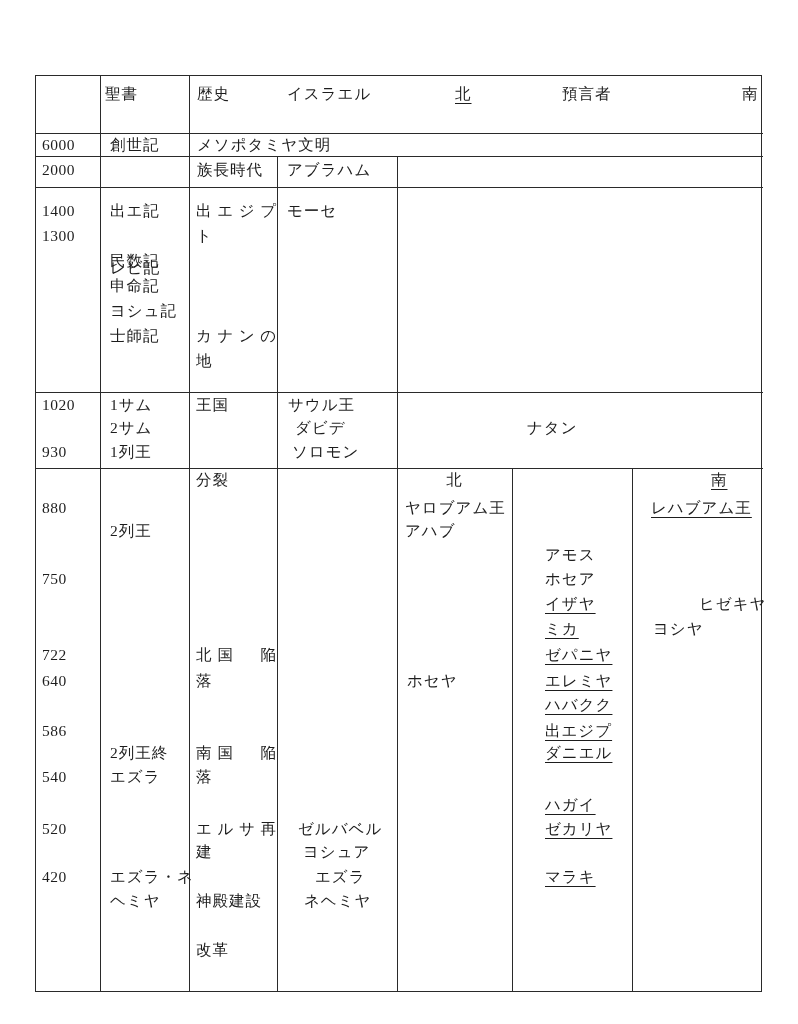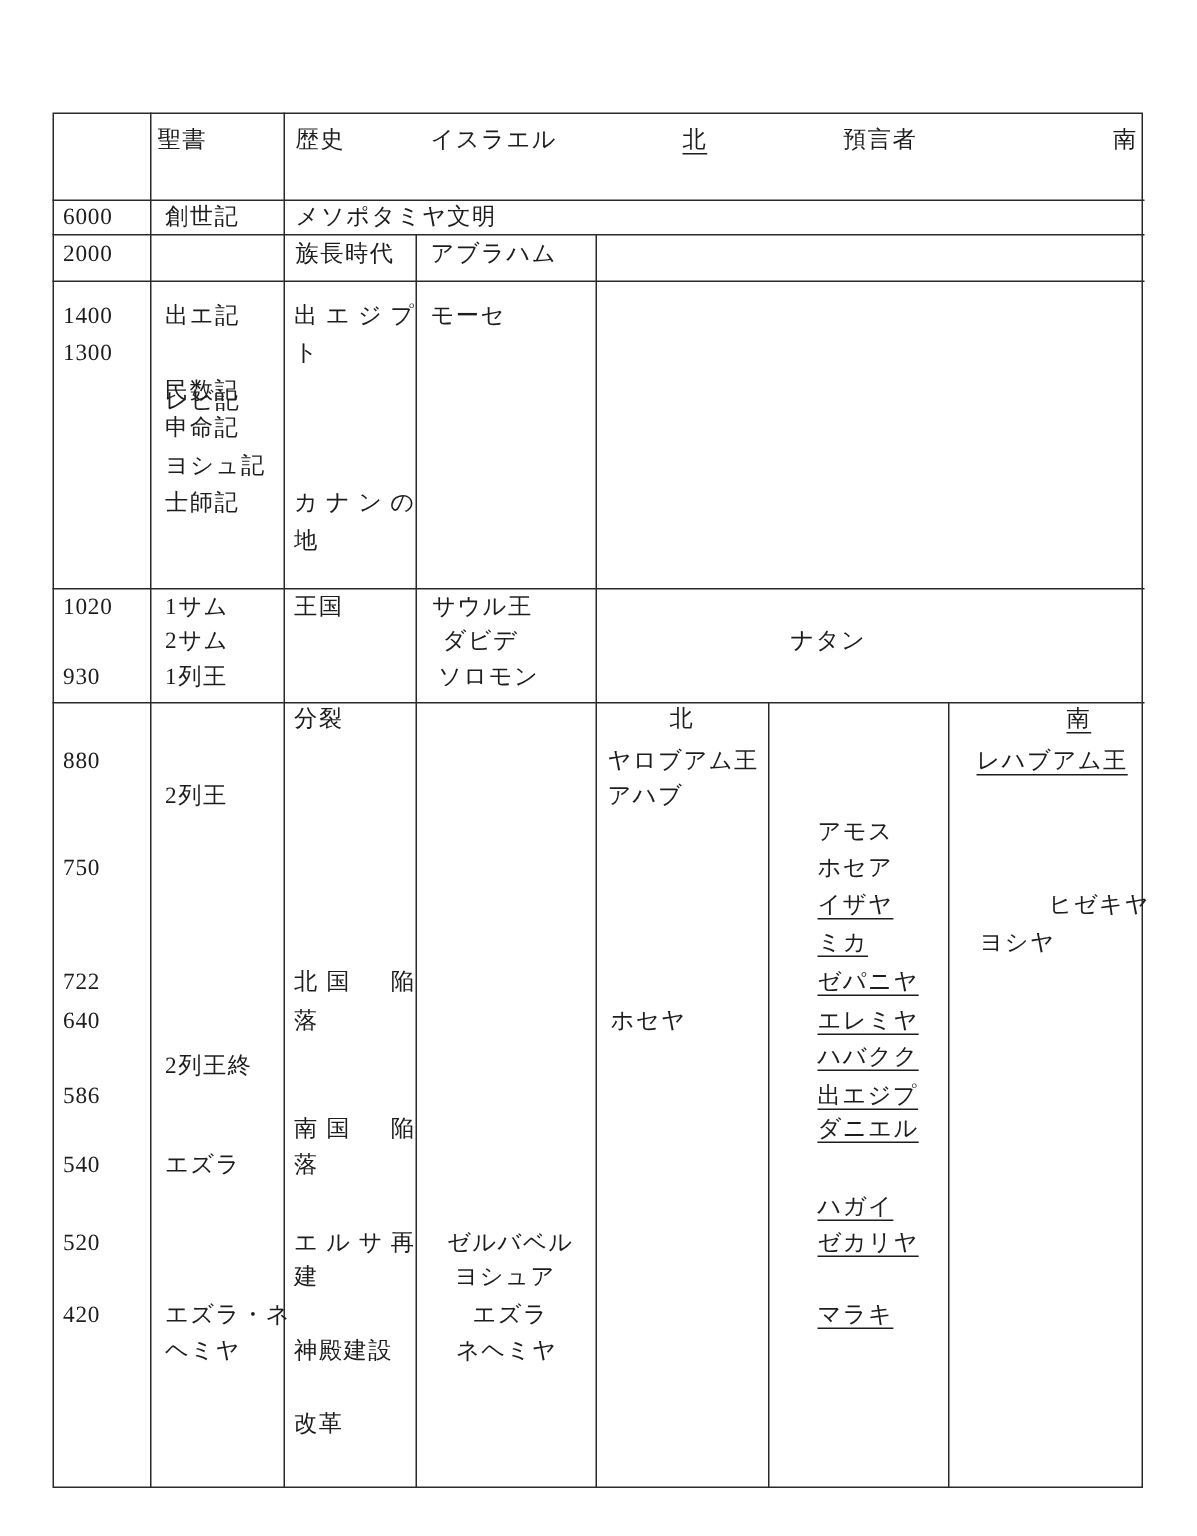--- a/index.html
+++ b/index.html
@@ -84,21 +84,21 @@
   <div class="t num" style="left:42px; top:497px;">880</div>
   <div class="t num" style="left:42px; top:568px;">750</div>
   <div class="t num" style="left:42px; top:644px;">722</div>
   <div class="t num" style="left:42px; top:670px;">640</div>
   <div class="t num" style="left:42px; top:720px;">586</div>
   <div class="t num" style="left:42px; top:766px;">540</div>
   <div class="t num" style="left:42px; top:818px;">520</div>
   <div class="t num" style="left:42px; top:866px;">420</div>
 
   <div class="t" style="left:110px; top:520px;">2列王</div>
-  <div class="t" style="left:110px; top:700px;text-align:right;">2列王終</div>
+  <div class="t" style="left:110px; top:742px;text-align:right;">2列王終</div>
   <div class="t" style="left:110px; top:766px;">エズラ</div>
   <div class="t" style="left:110px; top:866px;">エズラ・ネ</div>
   <div class="t" style="left:110px; top:890px;">ヘミヤ</div>
 
   <div class="t" style="left:196px; top:469px;">分裂</div>
   <div class="t just" style="left:196px; top:644px;">北国　陥</div>
   <div class="t" style="left:196px; top:670px;">落</div>
   <div class="t just" style="left:196px; top:742px;">南国　陥</div>
   <div class="t" style="left:196px; top:766px;">落</div>
   <div class="t just" style="left:196px; top:818px;">エルサ再</div>

